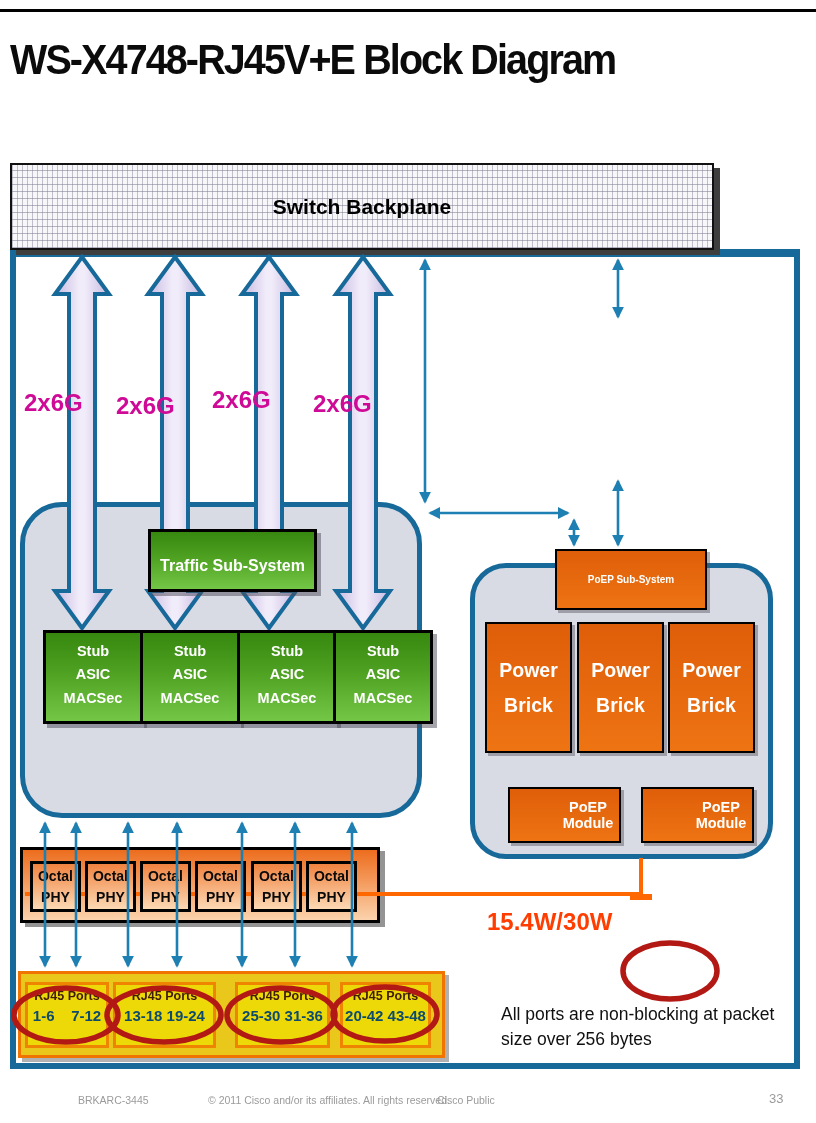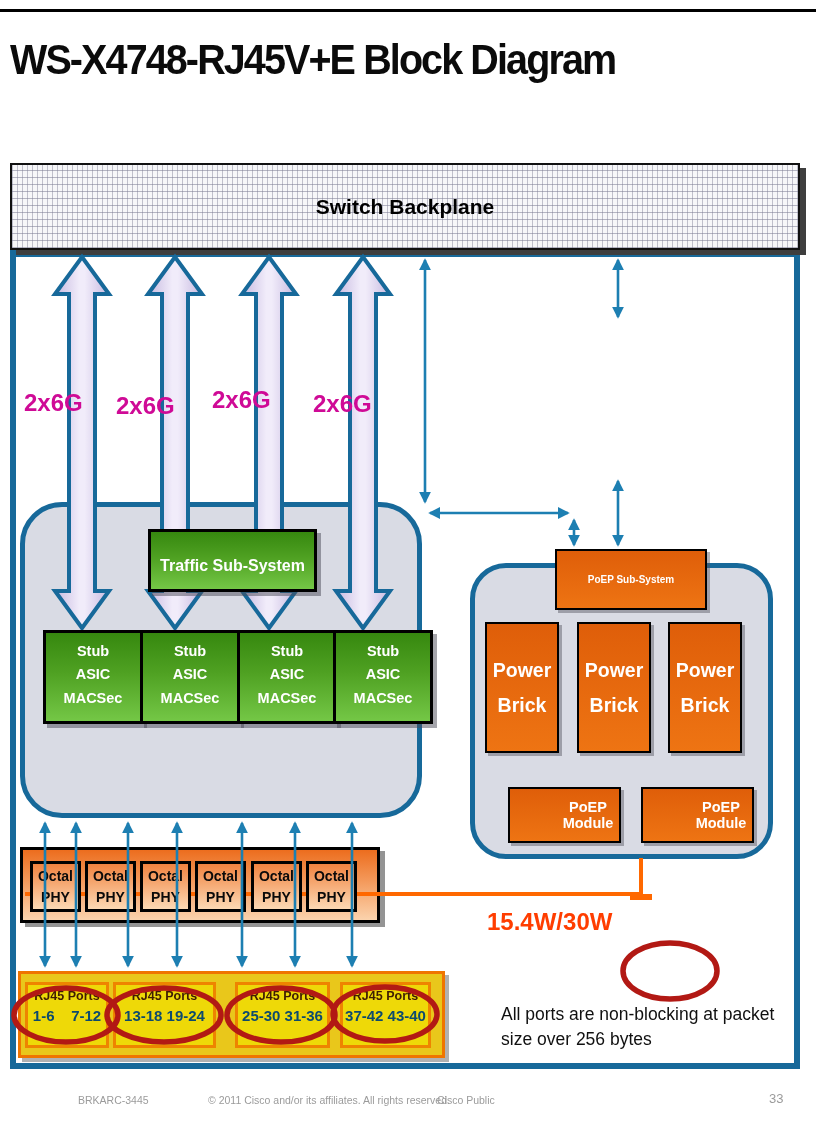--- a/index.html
+++ b/index.html
@@ -5,21 +5,21 @@
   html,body{margin:0;padding:0;background:#ffffff;}
   body{font-family:"Liberation Sans", sans-serif;}
   .slide{position:relative;width:816px;height:1123px;background:#ffffff;overflow:hidden;}
   .abs{position:absolute;box-sizing:border-box;}
 
   .top-rule{left:0;top:9px;width:816px;height:3px;background:#000;}
 
   .title{left:10px;top:36px;font-size:42px;font-weight:bold;letter-spacing:-2px;
          color:#0b0b0b;white-space:nowrap;transform:scaleX(.94);transform-origin:0 50%;}
 
-  .backplane{left:10px;top:163px;width:790px;height:87px;border:2px solid #111;
+  .backplane{left:10px;top:163px;width:704px;height:87px;border:2px solid #111;
     background-color:#f7f7f9;
     background-image:
       repeating-linear-gradient(0deg, rgba(125,125,148,.55) 0 1px, transparent 1px 7px),
       repeating-linear-gradient(90deg, rgba(125,125,148,.45) 0 1px, transparent 1px 5px);
     box-shadow:6px 5px 0 #3e3e3e;
     display:flex;align-items:center;justify-content:center;z-index:1;}
   .backplane-label{font-size:21px;font-weight:bold;color:#000;background:transparent;}
 
   .main-frame{left:10px;top:249px;width:790px;height:820px;
     border:6px solid #17699a;border-top-width:8px;background:#fff;z-index:0;}
@@ -45,21 +45,21 @@
 
   .fpga{left:447px;top:323px;width:333px;height:155px;border:3px solid #090909;
     background:linear-gradient(180deg,#1c0202 0%,#4a0704 24%,#8e130d 55%,#941a12 64%,#6d0c07 100%);
     color:#fff;font-size:26px;font-weight:bold;display:flex;align-items:center;justify-content:center;
     z-index:1;}
 
   .orangebox{background:linear-gradient(180deg,#df5e09 0%,#ee7413 100%);
     border:2.5px solid #000;color:#fff;font-weight:bold;text-align:center;
     box-shadow:3px 3px 0 rgba(85,85,95,.45);display:flex;align-items:center;justify-content:center;}
   .poep-label{left:555px;top:549px;width:152px;height:61px;font-size:10px;z-index:3;}
-  .brick{top:622px;width:74px;height:131px;font-size:19.5px;line-height:1.75;z-index:3;}
+  .brick{top:622px;width:87px;height:131px;font-size:19.5px;line-height:1.75;z-index:3;}
   .brick.b1{left:485px;}.brick.b2{left:577px;}.brick.b3{left:668px;}
   .module{top:787px;width:113px;height:56px;font-size:14.5px;z-index:3;padding-left:47px;}
   .module.m1{left:508px;}.module.m2{left:641px;}
 
   .phy-outer{left:20px;top:847px;width:360px;height:76px;border:3px solid #000;
     background:linear-gradient(180deg,#ec6d1e 0%,#f49a5c 45%,#fbd3ad 100%);
     box-shadow:5px 4px 0 rgba(60,60,60,.55);z-index:1;}
   .phy{top:861px;width:51px;height:51px;border:3px solid #000;z-index:3;
     background:linear-gradient(180deg,#f08340 0%,#fcd9b4 100%);
     color:#0a0a0a;font-weight:bold;font-size:14px;line-height:1.5;text-align:center;padding-top:2px;}
@@ -207,21 +207,21 @@
   <div class="abs rj r2">
     <div class="rj-title">RJ45 Ports</div>
     <div class="rj-ports">13-18 19-24</div>
   </div>
   <div class="abs rj r3">
     <div class="rj-title">RJ45 Ports</div>
     <div class="rj-ports">25-30 31-36</div>
   </div>
   <div class="abs rj r4">
     <div class="rj-title">RJ45 Ports</div>
-    <div class="rj-ports">37-42 43-40</div>
+    <div class="rj-ports">20-42 43-48</div>
   </div>
 
   <div class="abs power-label">15.4W/30W</div>
   <div class="abs note">All ports are non-blocking at packet size over 256 bytes</div>
 
   <svg class="layer high">
     <defs>
       <marker id="ab" viewBox="0 0 10 10" refX="8.5" refY="5" markerWidth="4.6" markerHeight="4.6" orient="auto-start-reverse">
         <path d="M0,0 L10,5 L0,10 Z" fill="#1d7fb2"></path>
       </marker>

